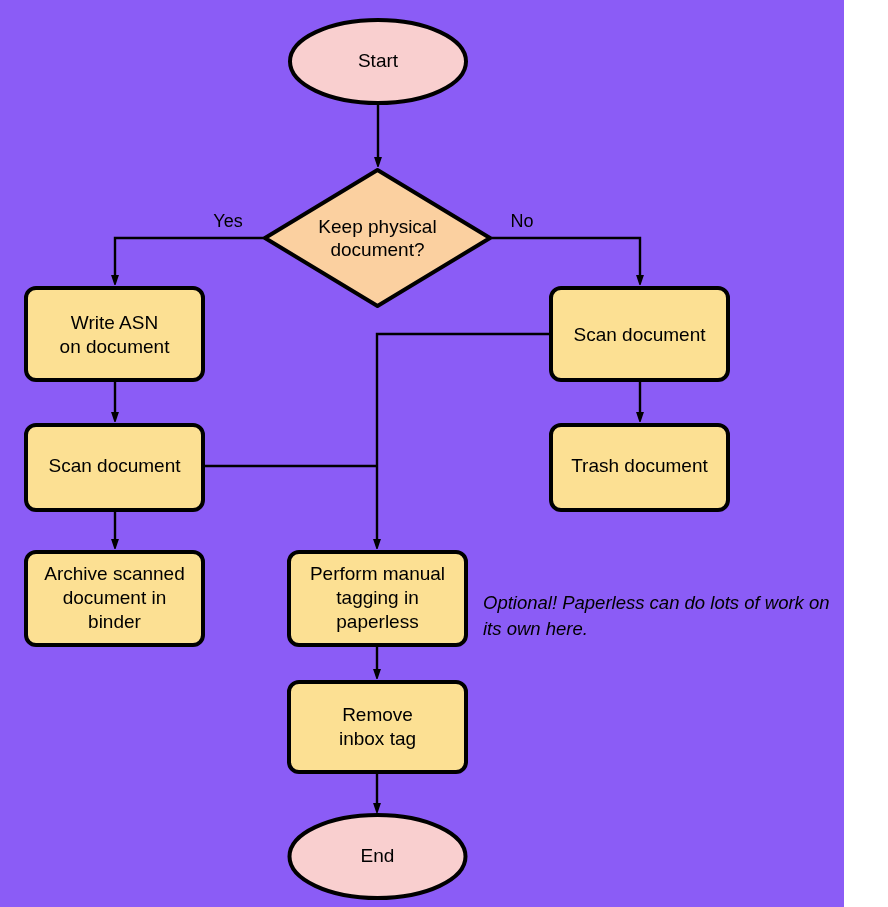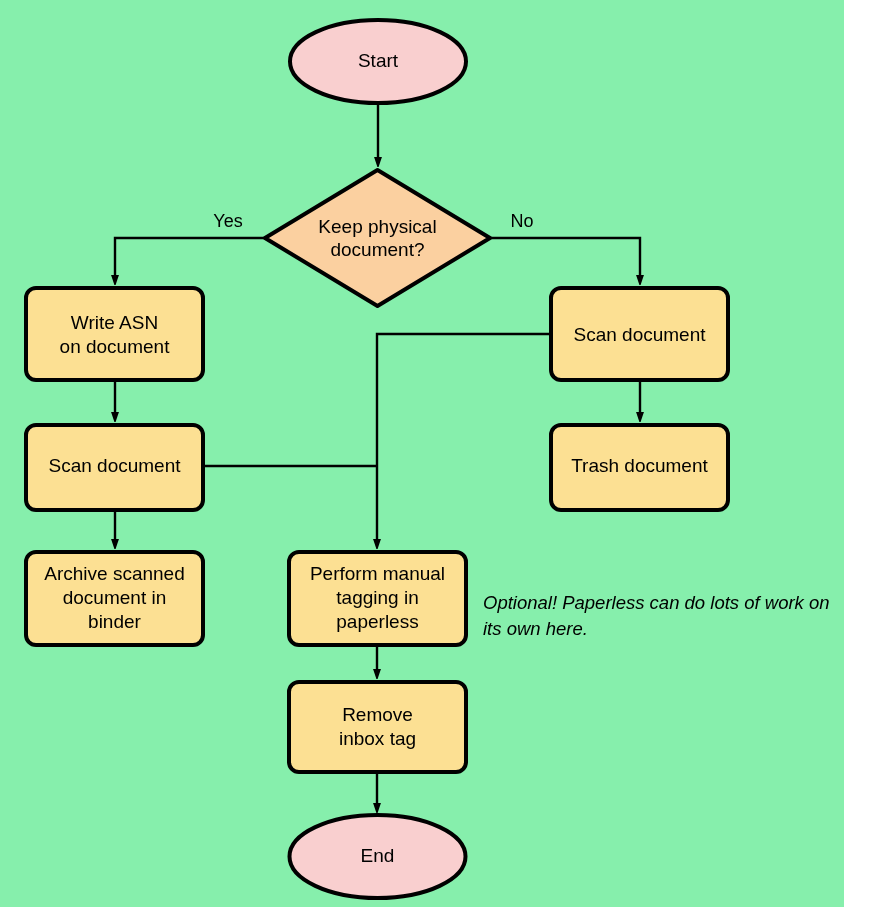--- a/index.html
+++ b/index.html
@@ -11,21 +11,21 @@
   body {
     width: 888px;
     height: 907px;
     overflow: hidden;
     font-family: "Liberation Sans", "DejaVu Sans", sans-serif;
   }
   #flowchart-root {
     position: relative;
     width: 844px;
     height: 907px;
-    background: #86efac;
+    background: #8b5cf6;
   }
   svg#flow-svg {
     position: absolute;
     top: 0;
     left: 0;
     width: 888px;
     height: 907px;
     display: block;
   }
   .node-shape {

